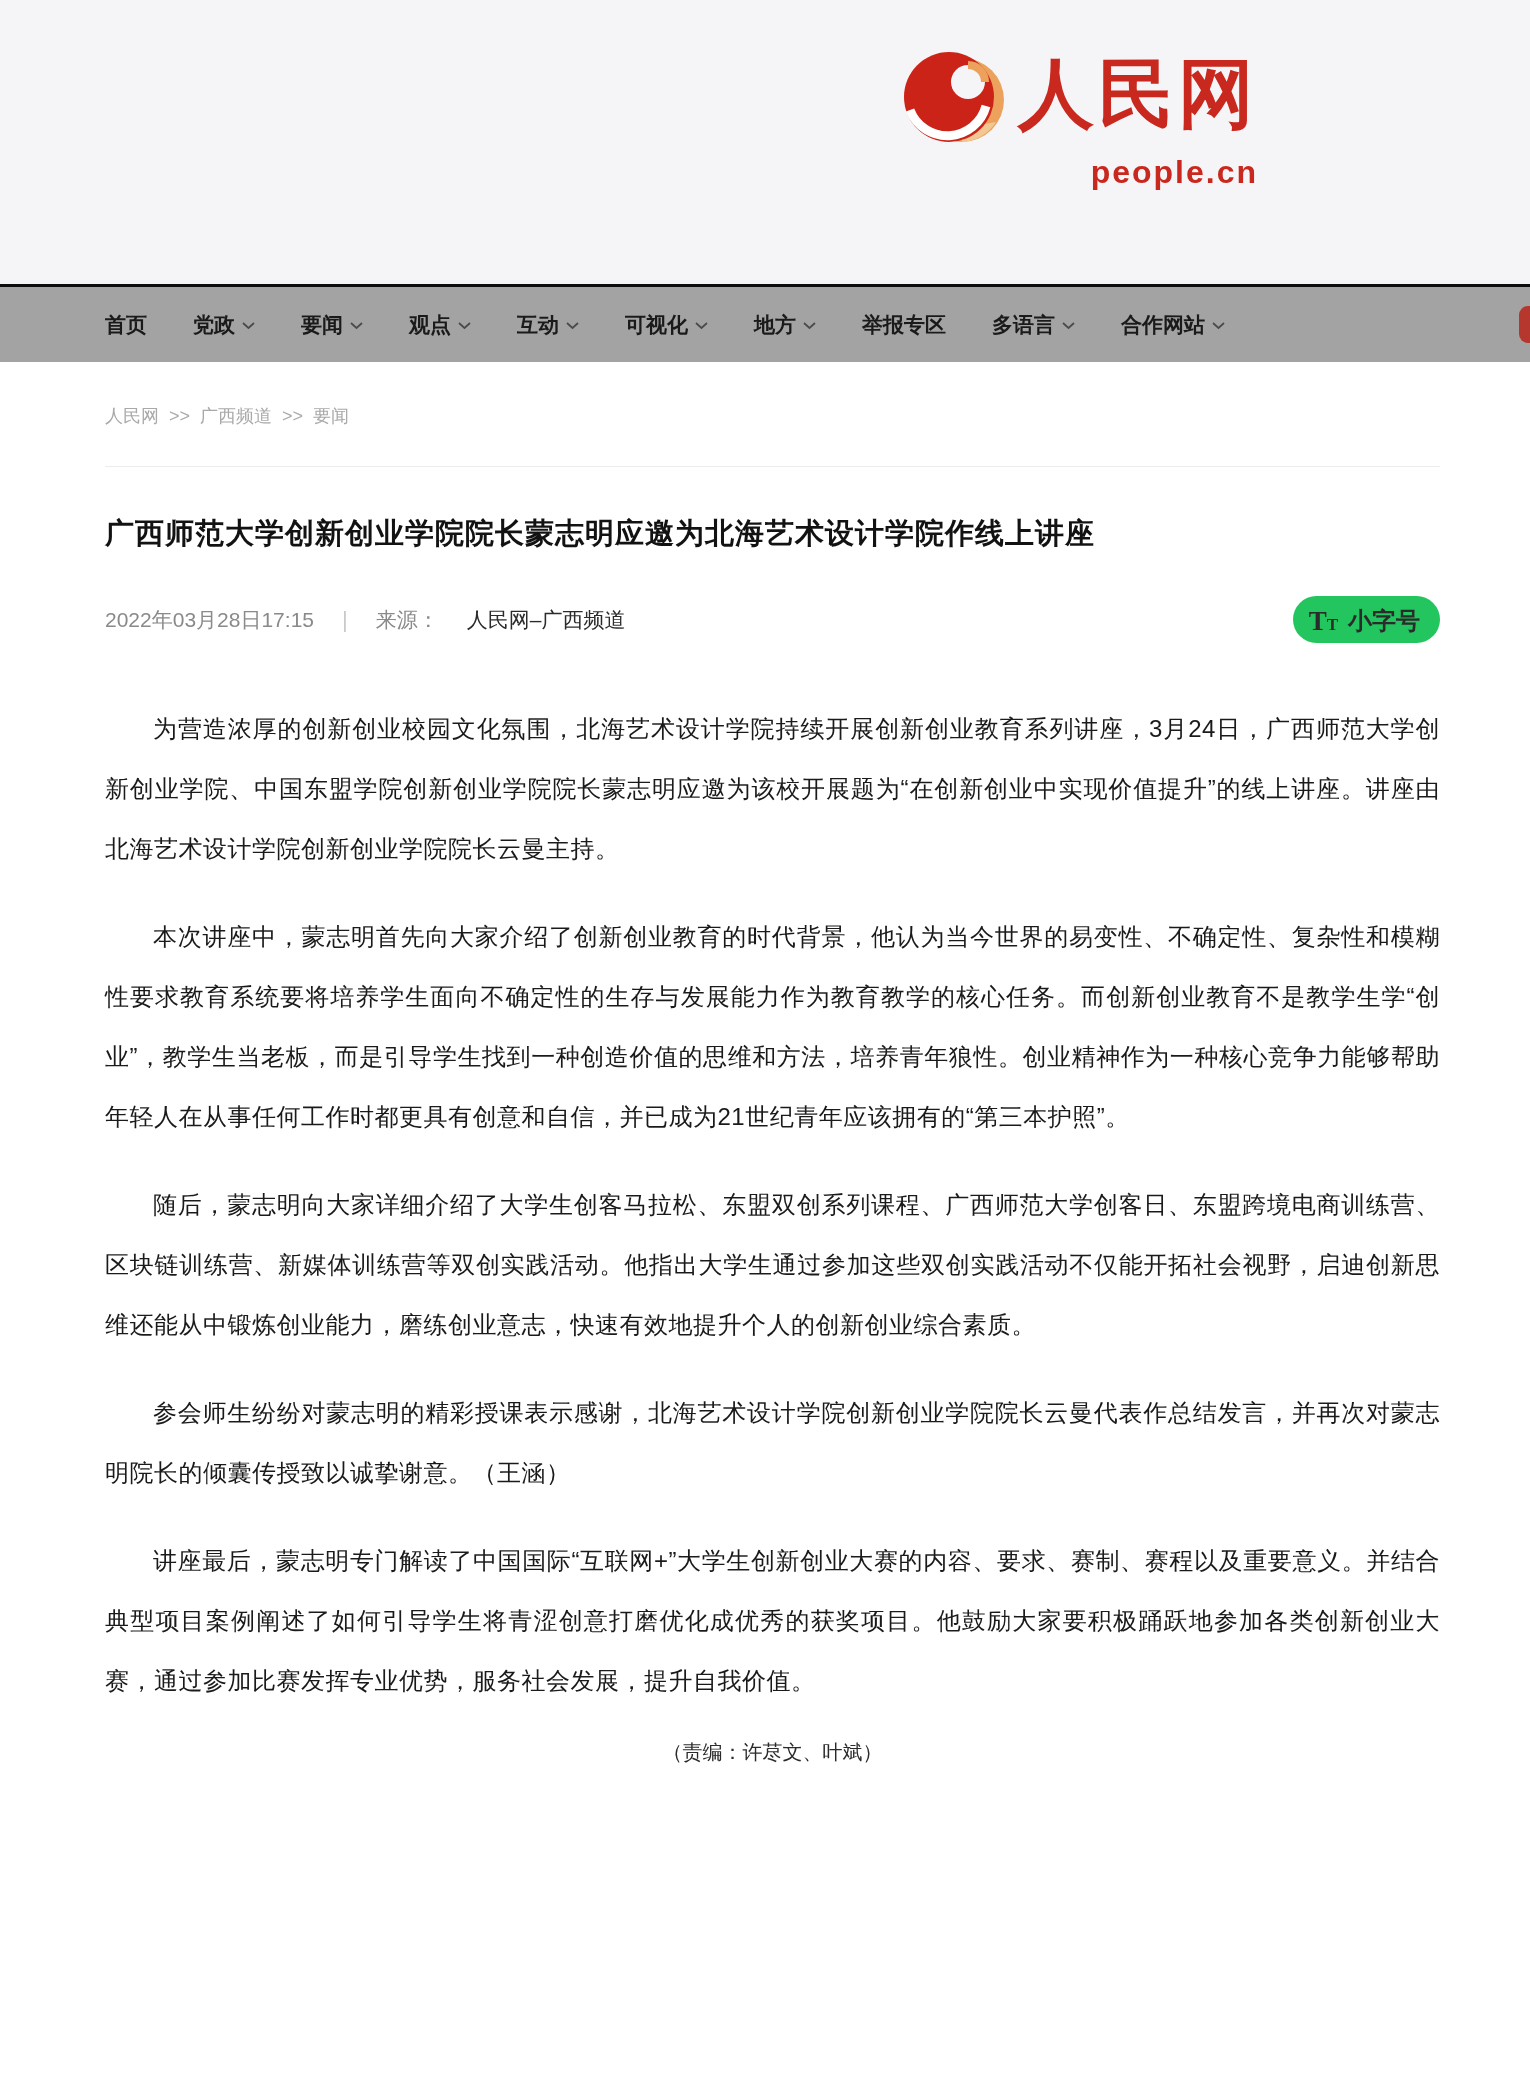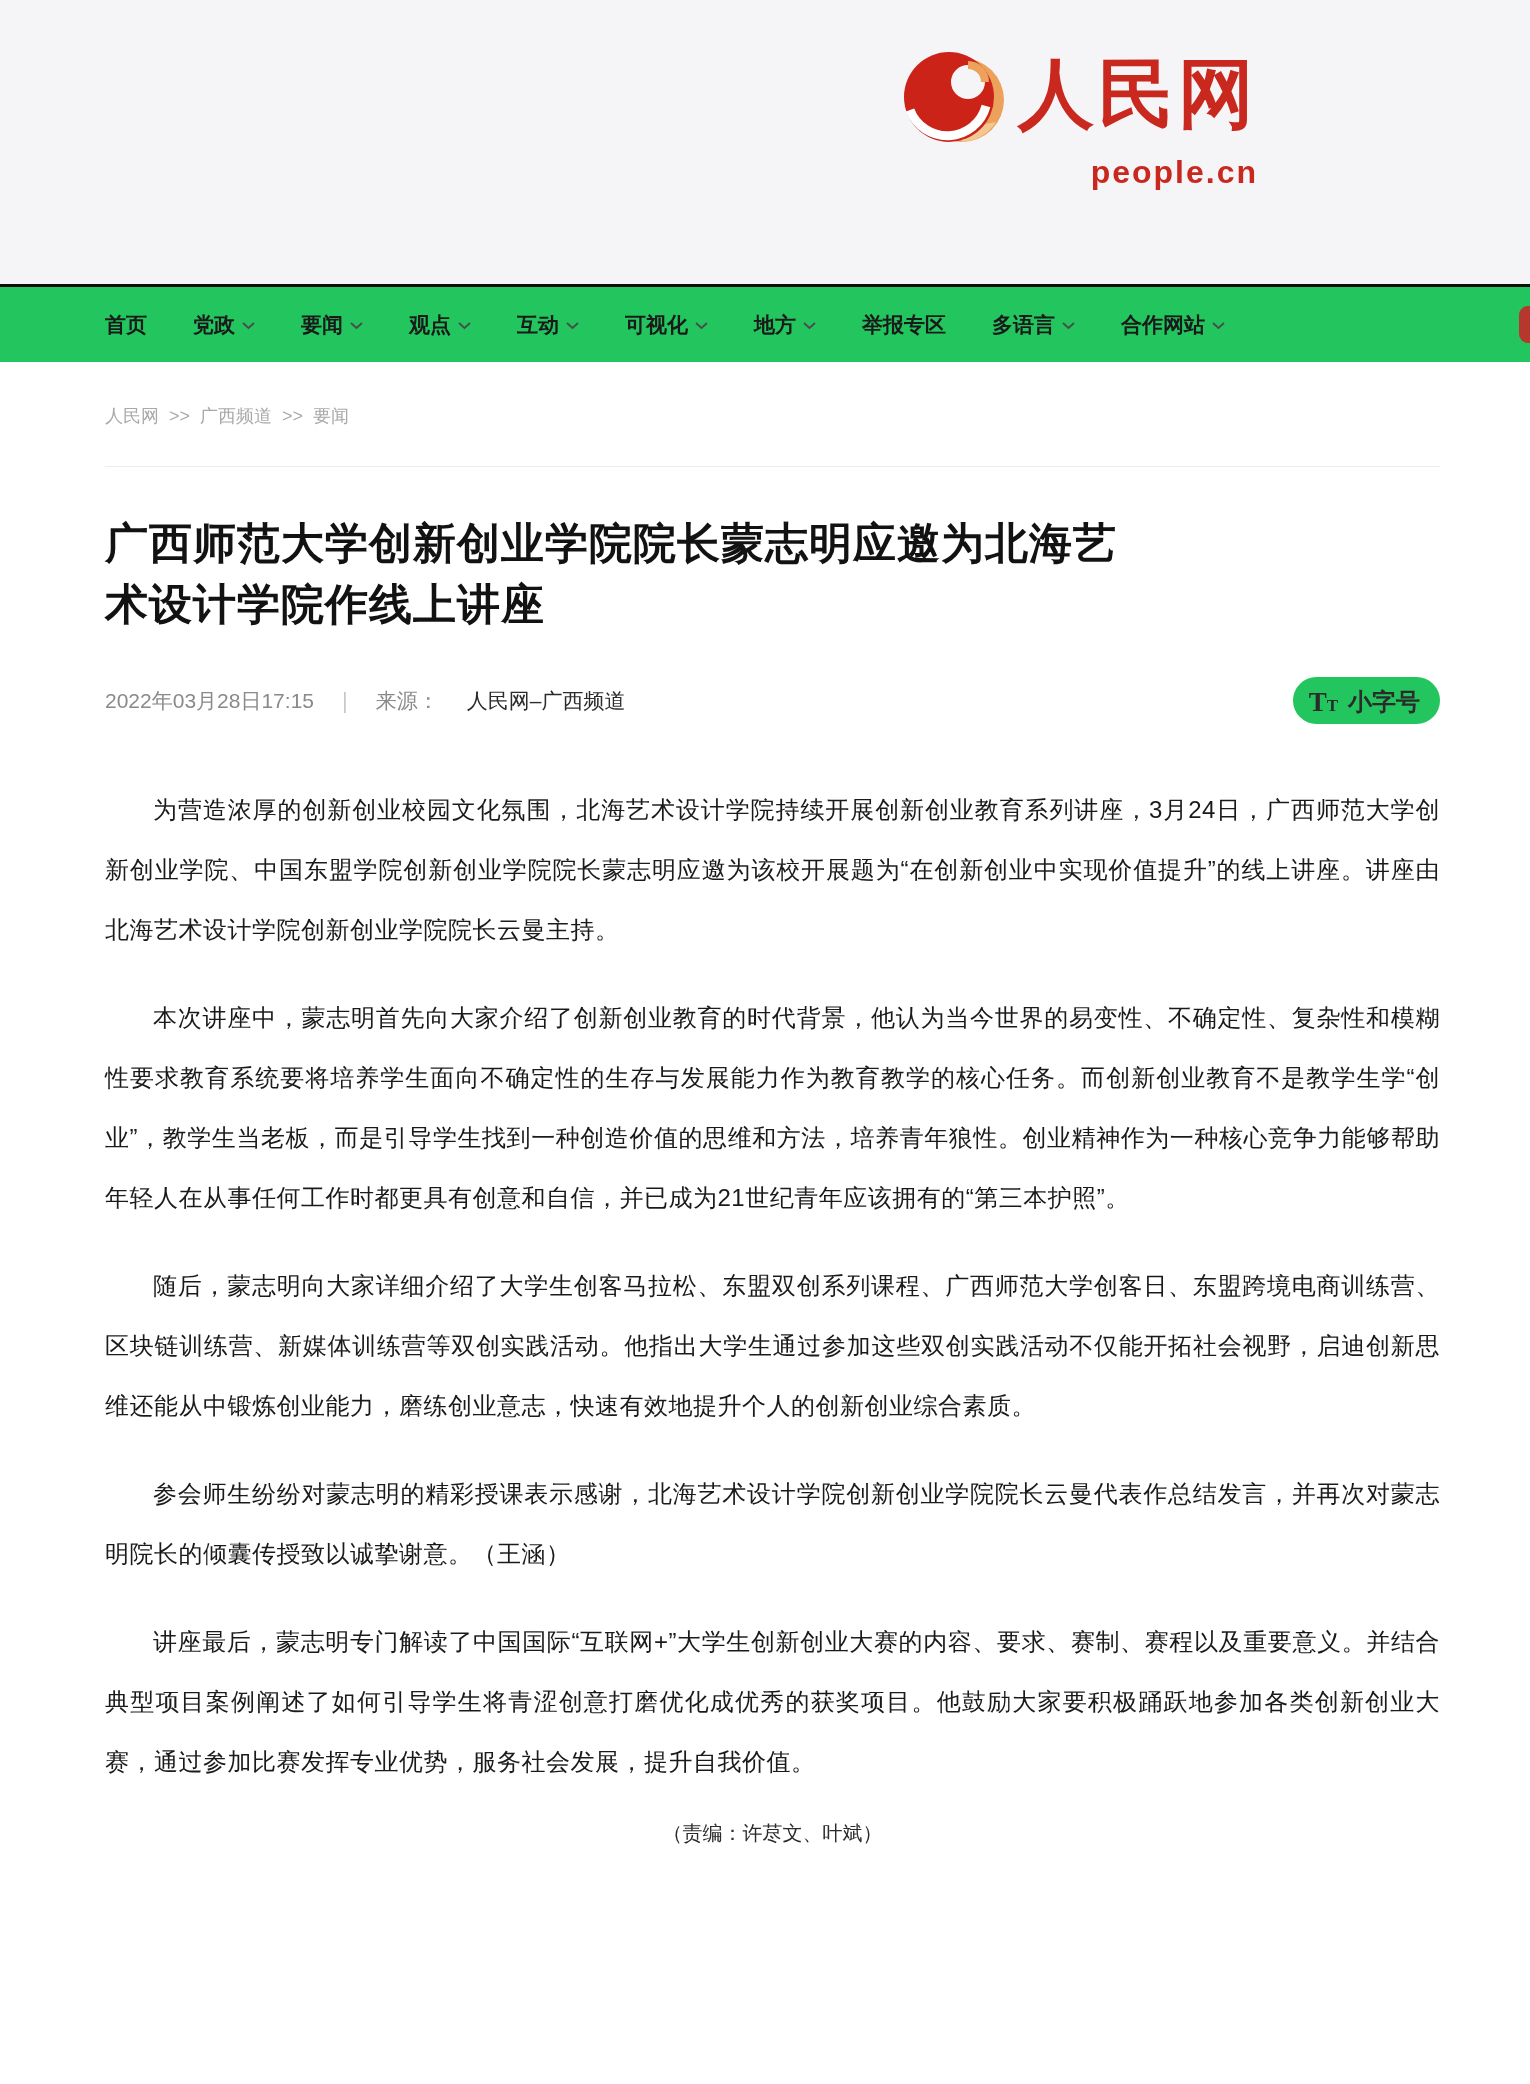--- a/index.html
+++ b/index.html
@@ -9,31 +9,31 @@
     font-family:"Liberation Sans","DejaVu Sans",sans-serif;
     color:#1f1f1f; position:relative;
   }
   
   .site-header { background:#f5f5f7; height:287px; position:relative; border-bottom:3px solid #0d0d0d; }
   .logo-wrap { position:absolute; top:48px; right:272px; display:flex; align-items:flex-start; gap:14px; cursor:pointer; }
   .logo-text-block { display:flex; flex-direction:column; align-items:flex-end; margin-top:8px; }
   .logo-cn { font-size:76px; line-height:1.0; font-weight:700; color:#c9281e; letter-spacing:4px; }
   .logo-en { font-size:32px; font-weight:700; color:#c9281e; letter-spacing:2px; margin-top:22px;text-align:center; }
   
-  .nav-bar { background:#22c55e; height:75px; display:flex; align-items:center; padding-left:105px; position:relative; }
+  .nav-bar { background:#a3a3a3; height:75px; display:flex; align-items:center; padding-left:105px; position:relative; }
   .nav-list { display:flex; align-items:center; gap:46px; }
   .nav-item { display:flex; align-items:center; gap:7px; font-size:21px; font-weight:700; color:#1a1a1a; text-decoration:none; cursor:pointer; white-space:nowrap; }
   .nav-item svg { margin-top:3px; }
   .search-stub { position:absolute; right:0; top:19px; width:11px; height:37px; background:#b5372e; border-radius:9px 0 0 9px; cursor:pointer; }
   
   .content { padding:0 90px 0 105px; }
   .breadcrumb { margin-top:42px; font-size:18px; color:#a9a9a9; display:flex; gap:10px; align-items:center; }
   .breadcrumb a { color:#a9a9a9; text-decoration:none; cursor:pointer; }
   .rule { margin-top:38px; border-top:1px solid #ececec; }
-  .article-title { margin-top:46px; max-width:1015px; font-size:43px; line-height:1.42; font-weight:700; color:#121212; letter-spacing:1px; }
+  .article-title { margin-top:46px; max-width:1015px; font-size:29px; line-height:1.42; font-weight:700; color:#121212; letter-spacing:1px; }
   .meta-row { margin-top:42px; display:flex; align-items:center; justify-content:space-between; }
   .meta-left { display:flex; align-items:center; font-size:21px; color:#8a8a8a; gap:28px; }
   .meta-sep { color:#c9c9c9; font-size:22px; }
   .meta-source-name { color:#2b2b2b; }
   .font-size-btn { display:flex; align-items:center; gap:10px; background:#22c55e; border:none; border-radius:24px; padding:9px 20px 6px 16px; cursor:pointer; }
   .tt-icon { font-family:"Liberation Serif","DejaVu Serif",serif; font-weight:700; color:#2b2b2b; line-height:1; }
   .tt-icon .t-big { font-size:27px; }
   .tt-icon .t-small { font-size:17px; }
   .font-size-label { font-size:24px; color:#2b2b2b;font-weight:bold; }
   .article-body { margin-top:56px; }

